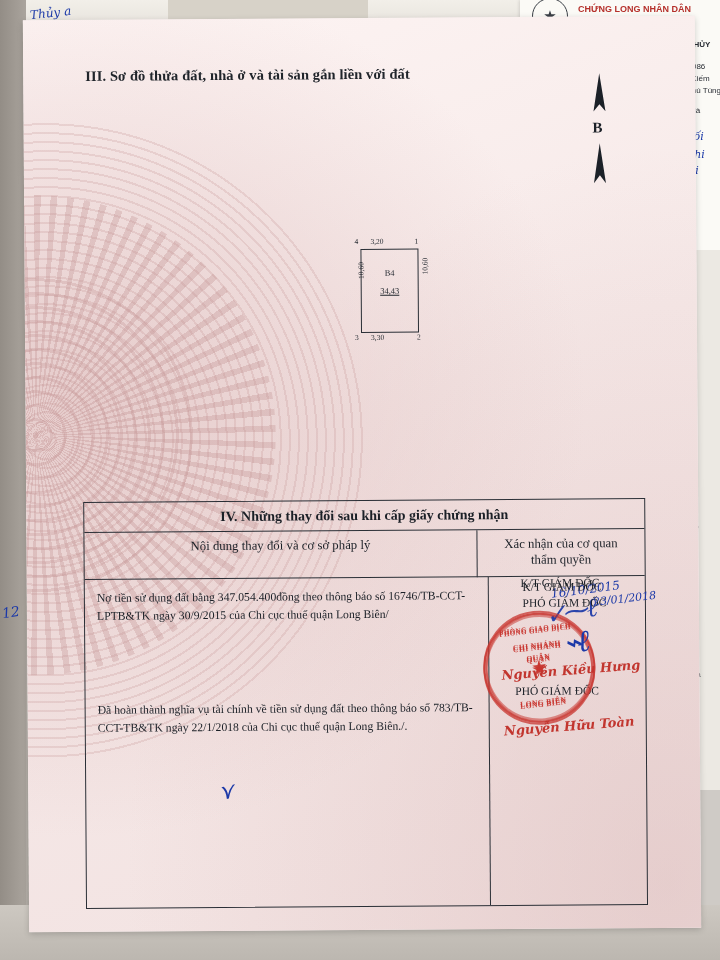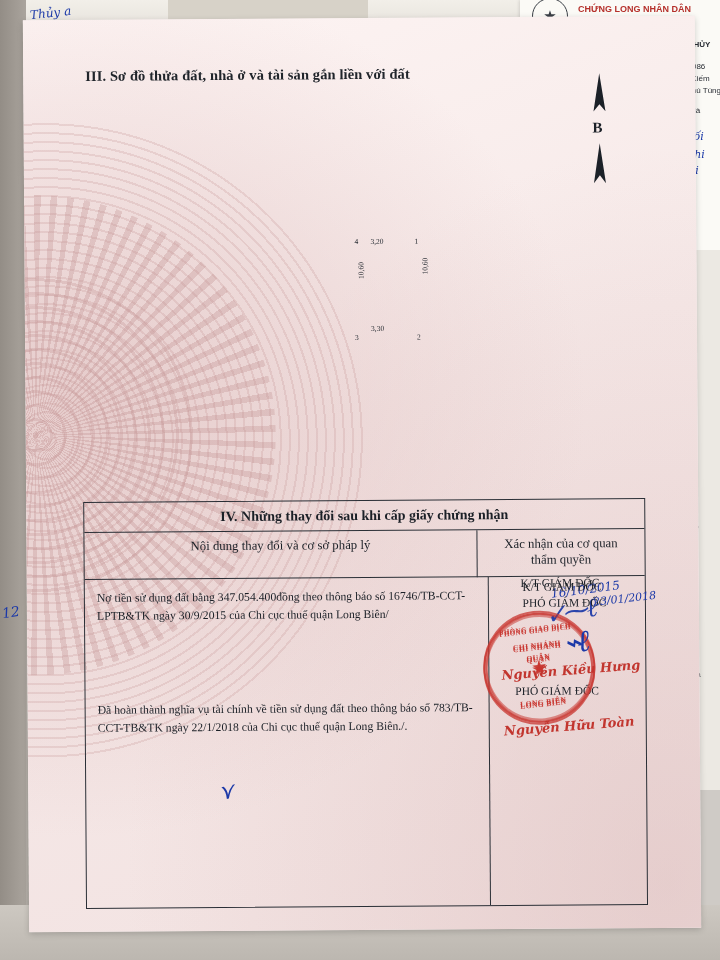--- a/index.html
+++ b/index.html
@@ -183,21 +183,21 @@
     color: #1e242b;
     text-decoration: underline;
   }
   .dim {
     position: absolute;
     font-size: 7.5px;
     color: #1e242b;
     white-space: nowrap;
   }
   .dim-top { left: 34px; top: 14px; }
-  .dim-bottom { left: 34px; top: 101px; }
+  .dim-bottom { left: 34px; top: 110px; }
   .dim-right {
     left: 84px; top: 52px;
     transform: rotate(-90deg);
     transform-origin: left top;
   }
   .dim-left {
     left: 20px; top: 56px;
     transform: rotate(-90deg);
     transform-origin: left top;
   }
@@ -451,20 +451,24 @@
 
       <div class="north">
         <svg width="40" height="115" viewBox="0 0 40 115">
           <path d="M20 2 L26 40 L20 33 L14 40 Z" fill="#1c2128"></path>
           <path d="M20 72 L26 112 L20 104 L14 112 Z" fill="#1c2128"></path>
         </svg>
         <span class="letter">B</span>
       </div>
 
       <div class="sketch">
+        <div class="plot">
+          <div class="plot-label">B4</div>
+          <div class="plot-area">34,43</div>
+        </div>
         <div class="dim dim-top">3,20</div>
         <div class="dim dim-bottom">3,30</div>
         <div class="dim dim-right">10,60</div>
         <div class="dim dim-left">10,60</div>
         <div class="corner c-tl">4</div>
         <div class="corner c-tr">1</div>
         <div class="corner c-bl">3</div>
         <div class="corner c-br">2</div>
       </div>
 

